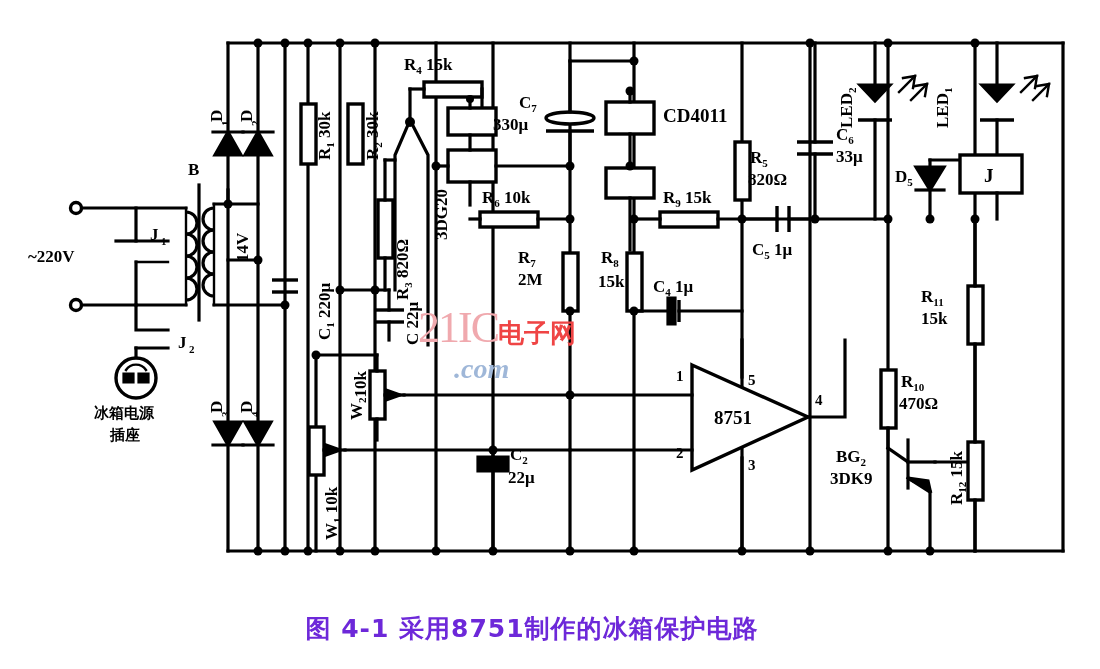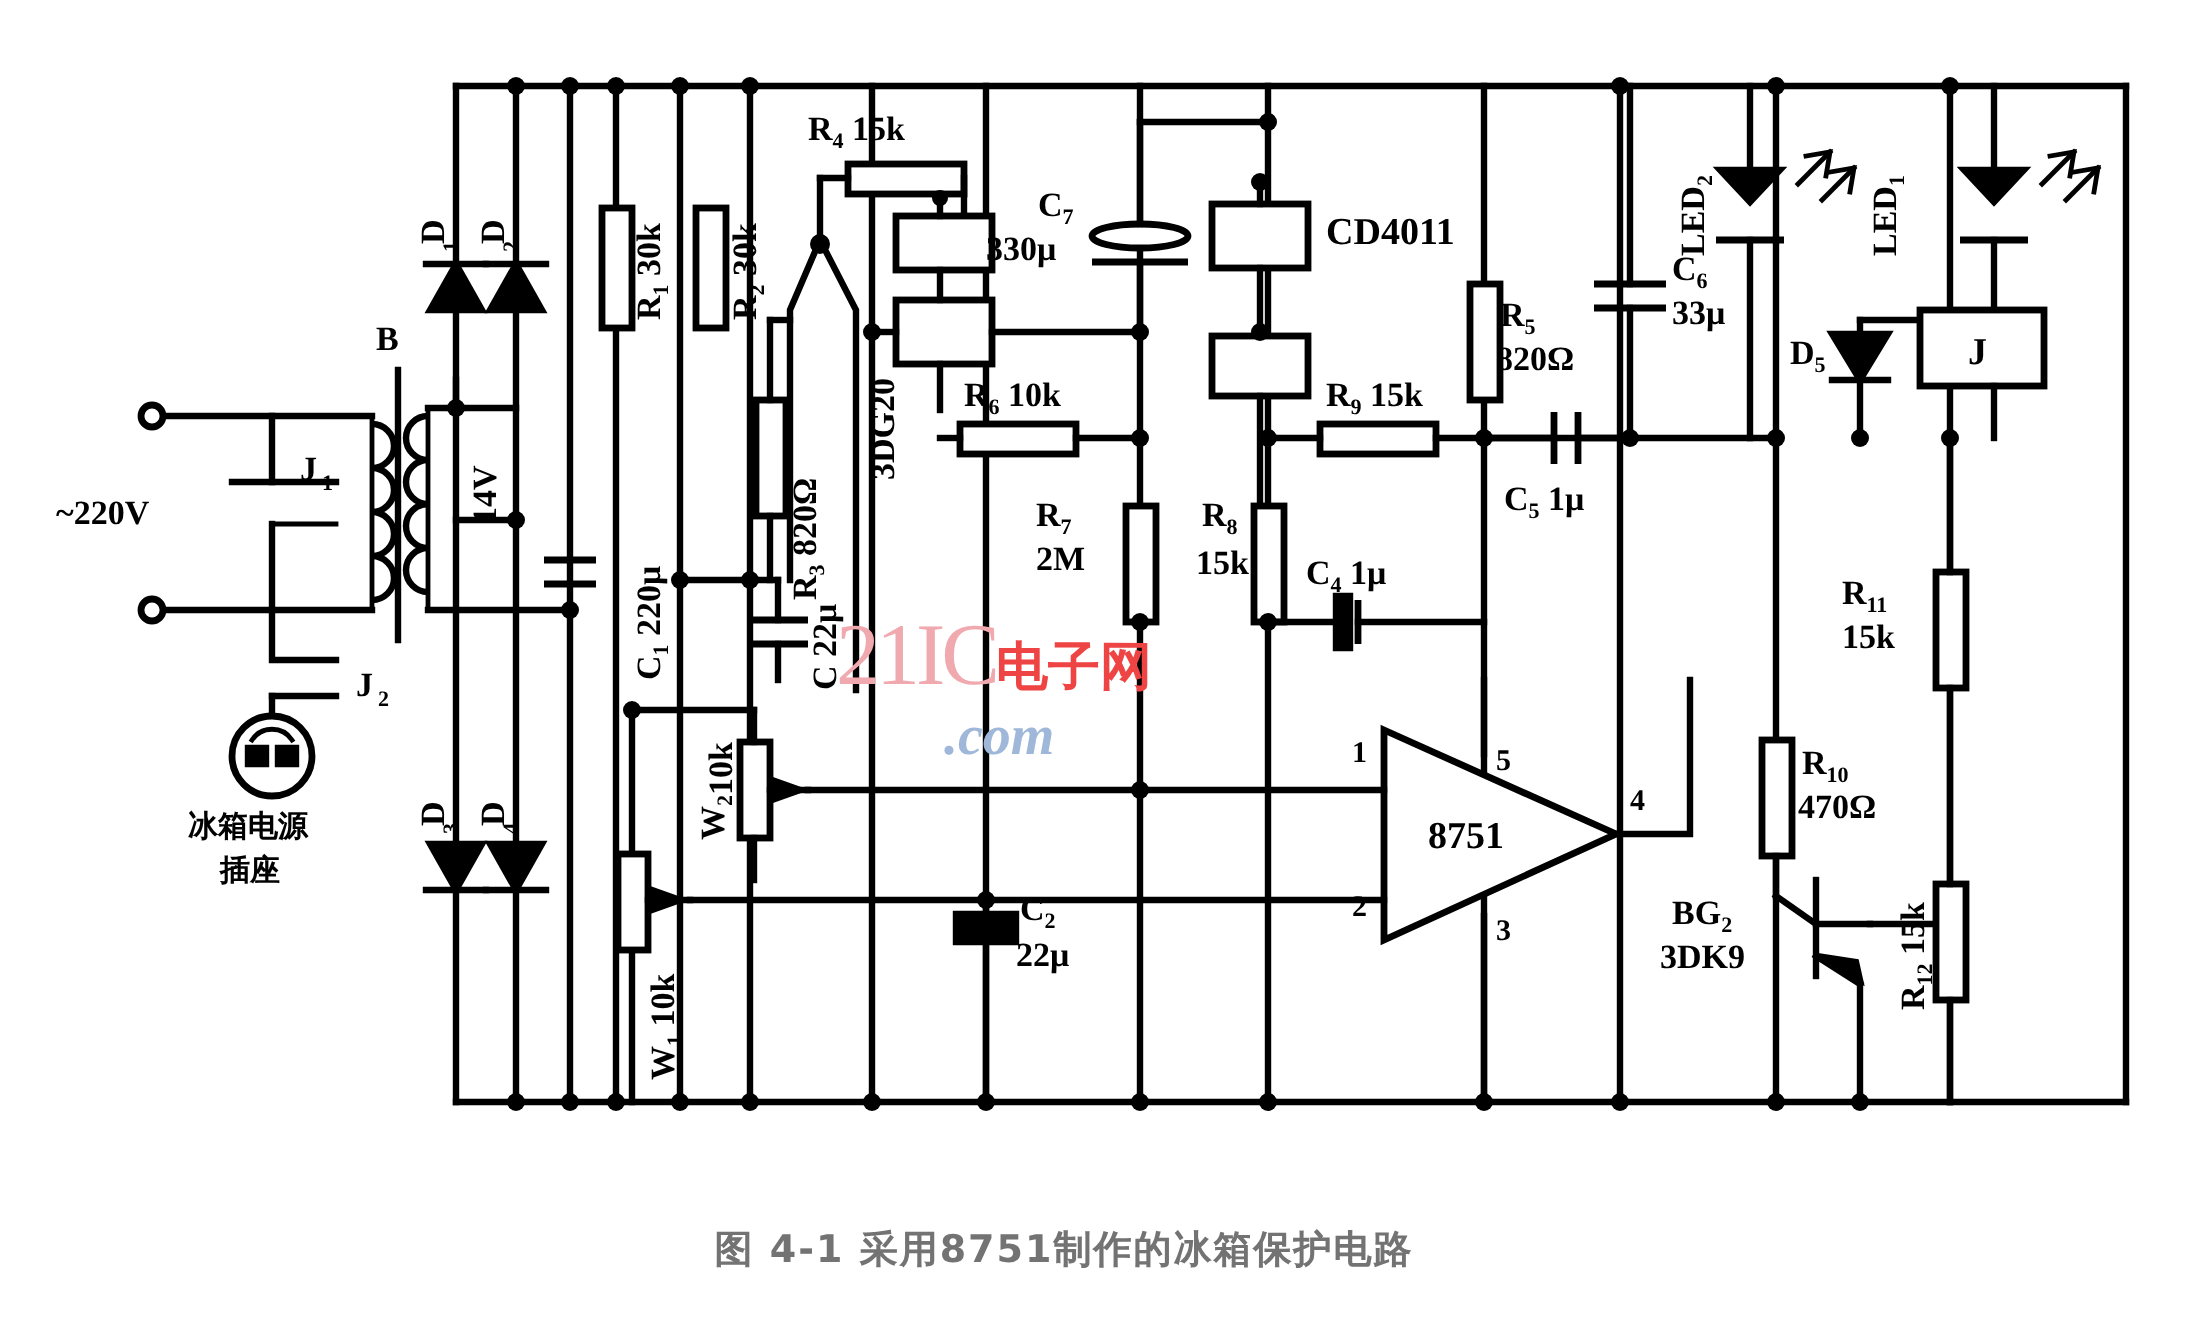--- a/index.html
+++ b/index.html
@@ -18,21 +18,21 @@
   .lbl-sub{font-family:"Liberation Serif", serif;font-size:11px;fill:#000;
        font-weight:700;}
   .lbl-cn{font-family:"DejaVu Sans", sans-serif;font-size:15px;fill:#000;
        font-weight:700;}
   .lbl-ic{font-family:"Liberation Serif", serif;font-size:19px;fill:#000;
        font-weight:700;}
   .lbl-pin{font-family:"Liberation Serif", serif;font-size:15px;fill:#000;
        font-weight:700;}
 
   .caption{position:absolute;left:0;top:612px;width:1064px;text-align:center;
-           font-family:"DejaVu Sans", sans-serif;font-size:19px;color:#737373;
+           font-family:"DejaVu Sans", sans-serif;font-size:25px;color:#6d28d9;
            font-weight:700;letter-spacing:1px;}
 
   .wm{position:absolute;left:418px;top:302px;pointer-events:none;
       font-family:"Liberation Serif",serif;}
   .wm .wm1{font-size:44px;font-weight:400;color:#f0a9ae;letter-spacing:-2px;}
   .wm .wm2{font-size:26px;font-weight:700;color:#ef4444;}
   .wm .wm3{font-size:28px;font-style:italic;color:#9fb7d8;font-weight:700;}
 </style>
 </head>
 <body>
@@ -505,18 +505,18 @@
       <circle cx="810" cy="43" r="4.5" class="node"></circle>
       <circle cx="888" cy="43" r="4.5" class="node"></circle>
       <circle cx="975" cy="43" r="4.5" class="node"></circle>
       <circle cx="634" cy="61" r="4.5" class="node"></circle>
     </g>
 
   </svg>
 
   <div class="wm">
     <span class="wm1">21IC</span><span class="wm2">电子网</span><br>
-    <span class="wm3" style="margin-left:54px;display:inline-block;">.com</span>
+    <span class="wm3" style="margin-left:36px;display:inline-block;">.com</span>
   </div>
 
   <div class="caption">图 4-1   采用8751制作的冰箱保护电路</div>
 
 </div>
 
 </body></html>

